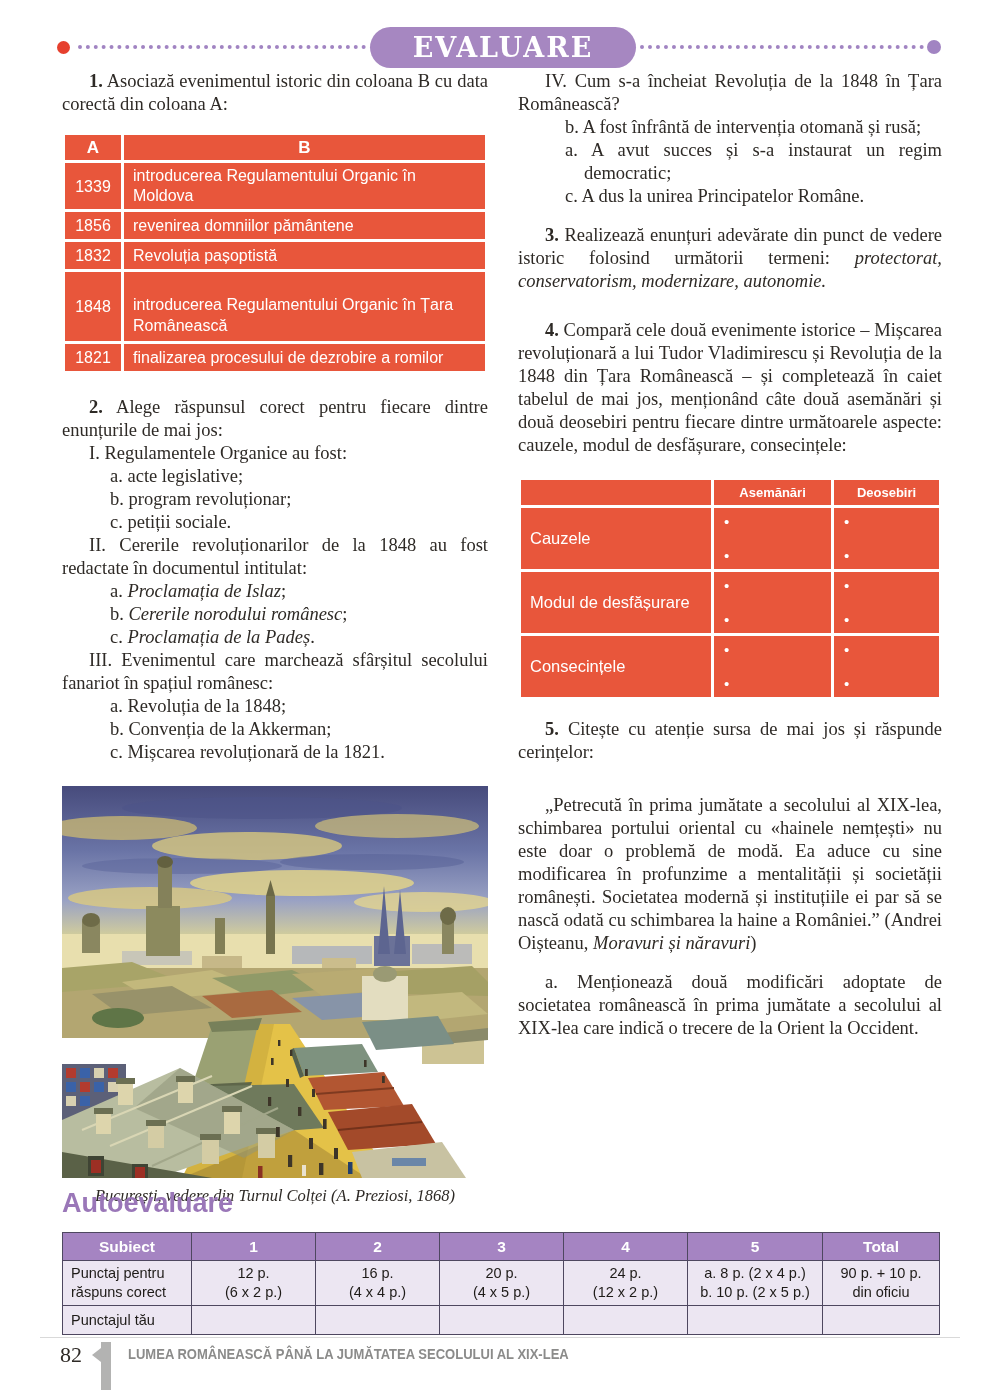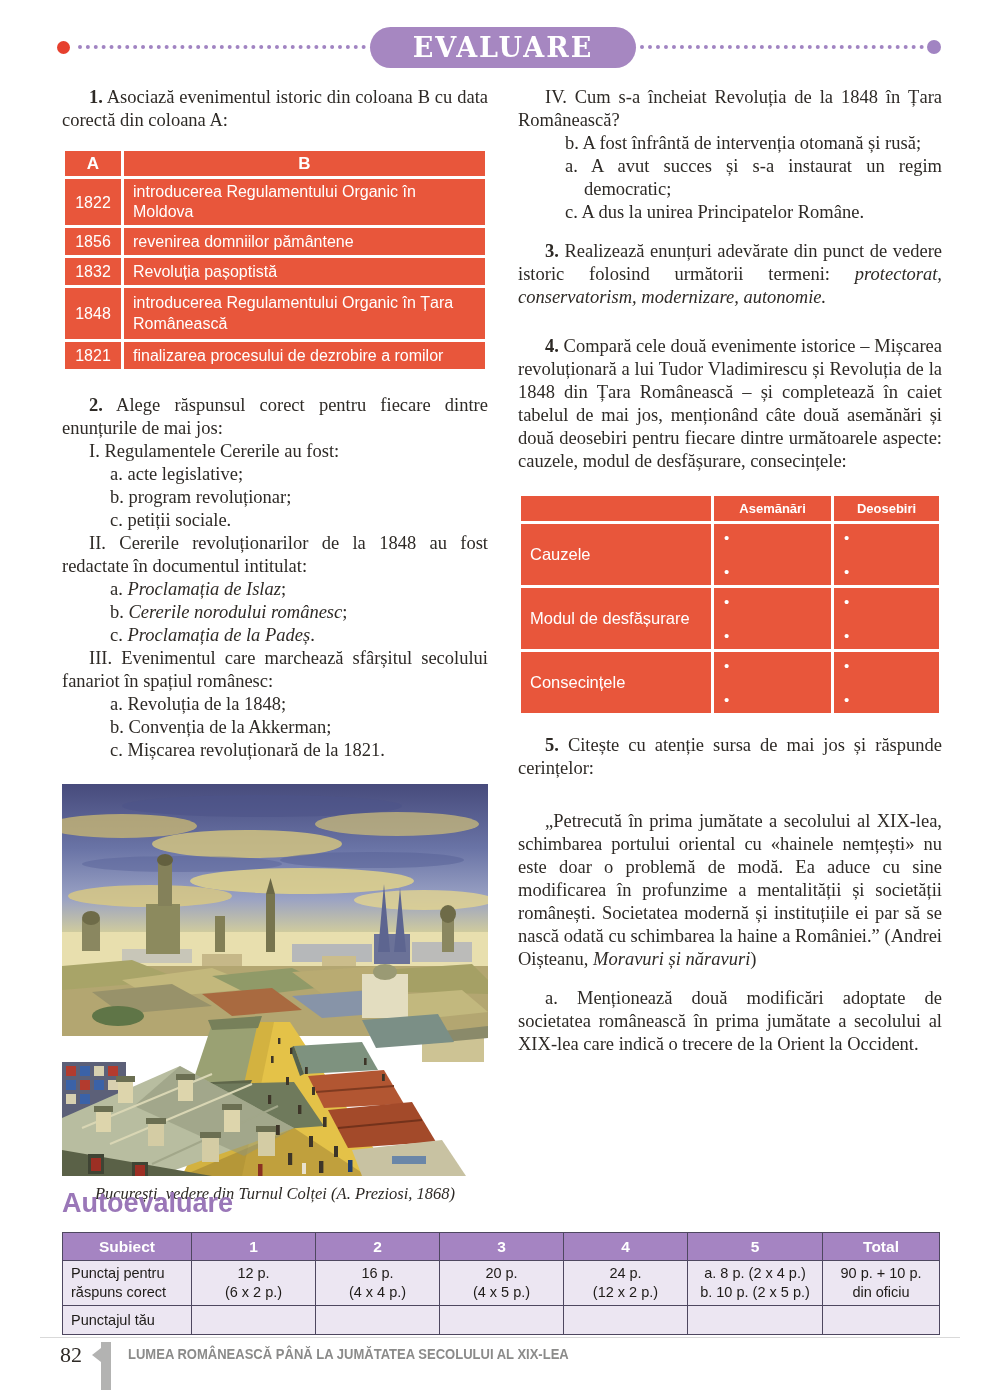--- a/index.html
+++ b/index.html
@@ -9,21 +9,21 @@
   
   .banner-badge{position:absolute;left:370px;top:27px;width:266px;height:41px;
     background:#a687c1;border-radius:21px;color:#fff;text-align:center;line-height:41px;
     font-family:"DejaVu Serif",serif;font-weight:bold;font-size:27px;letter-spacing:2px;}
   .dotline{position:absolute;top:45px;height:0;border-top:4px dotted #a184c2;}
   .dot{position:absolute;border-radius:50%;}
   .dot-red{left:57px;top:41px;width:13px;height:13px;background:#e6402e;}
   .dot-purple{left:927px;top:40px;width:14px;height:14px;background:#a184c2;}
 
   
-  .col{position:absolute;top:86px;font-size:18.5px;line-height:23px;}
+  .col{position:absolute;top:70px;font-size:18.5px;line-height:23px;}
   .col-left{left:62px;width:426px;}
   .col-right{left:518px;width:424px;}
   .para{margin:0;text-align:justify;text-indent:27px;}
   .num{font-weight:bold;}
   .opt-l{margin:0;text-align:justify;padding-left:48px;}
   .opt-r{margin:0;text-align:justify;padding-left:66px;text-indent:-19px;}.mt16{margin-top:16px;}.mt18{margin-top:18px;}
   .mt22{margin-top:22px;}.mt26{margin-top:26px;}.mt30{margin-top:30px;}
 
   
   .tbl1{border-collapse:collapse;width:100%;margin-top:16px;
@@ -90,45 +90,45 @@
 
     <table class="tbl1">
       <thead>
         <tr>
           <th>A</th>
           <th>B</th>
         </tr>
       </thead>
       <tbody>
         <tr>
-            <td class="year">1822</td>
+            <td class="year">1339</td>
             <td class="event">introducerea Regulamentului Organic în Moldova</td>
           </tr>
         <tr>
             <td class="year">1856</td>
             <td class="event">revenirea domniilor pământene</td>
           </tr>
         <tr>
             <td class="year">1832</td>
             <td class="event">Revoluția pașoptistă</td>
           </tr>
         <tr>
             <td class="year">1848</td>
-            <td class="event" style="line-height:21px;padding-top:4px;padding-bottom:5px;">introducerea Regulamentului Organic în Țara Românească</td>
+            <td class="event" style="line-height:21px;padding-top:22px;padding-bottom:5px;">introducerea Regulamentului Organic în Țara Românească</td>
           </tr>
         <tr>
             <td class="year">1821</td>
             <td class="event">finalizarea procesului de dezrobire a romilor</td>
           </tr>
       </tbody>
     </table>
 
     <p class="para mt22"><span class="num">2.</span> <span>Alege răspunsul corect pentru fiecare dintre enunțurile de mai jos:</span></p>
 
-    <p class="para"><span>I.</span> <span>Regulamentele Cererile au fost:</span></p>
+    <p class="para"><span>I.</span> <span>Regulamentele Organice au fost:</span></p>
     <p class="opt-l"><span>a.</span> <span>acte legislative;</span></p>
     <p class="opt-l"><span>b.</span> <span>program revoluționar;</span></p>
     <p class="opt-l"><span>c.</span> <span>petiții sociale.</span></p>
 
     <p class="para"><span>II.</span> <span>Cererile revoluționarilor de la 1848 au fost redactate în documentul intitulat:</span></p>
     <p class="opt-l"><span>a.</span> <i>Proclamația de Islaz</i><span>;</span></p>
     <p class="opt-l"><span>b.</span> <i>Cererile norodului românesc</i><span>;</span></p>
     <p class="opt-l"><span>c.</span> <i>Proclamația de la Padeș</i><span>.</span></p>
 
     <p class="para"><span>III.</span> <span>Evenimentul care marchează sfârșitul secolului fanariot în spațiul românesc:</span></p>

